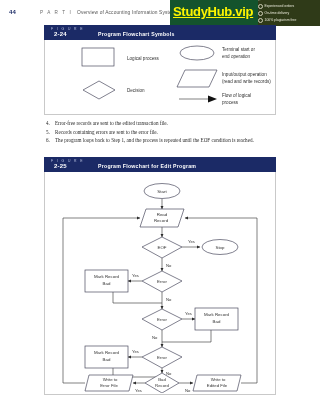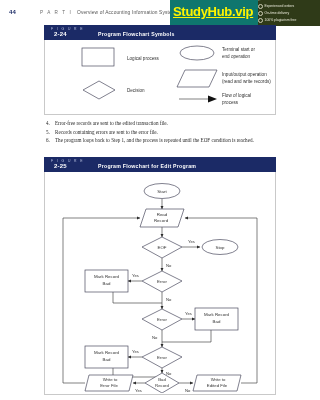--- a/index.html
+++ b/index.html
@@ -10,21 +10,21 @@
   
   .runhead{position:absolute;left:0;top:9px;width:320px;height:12px;}
   .pageno{position:absolute;left:9px;top:0;font-family:"Liberation Sans",sans-serif;
     font-weight:bold;font-size:6px;color:#1b2a66;letter-spacing:.2px;}
   .partlbl{position:absolute;left:40px;top:1px;font-family:"Liberation Sans",sans-serif;
     font-size:4.6px;color:#6b6b6b;letter-spacing:1.6px;}
   .runtitle{position:absolute;left:77px;top:1px;font-family:"Liberation Sans",sans-serif;
     font-size:4.8px;color:#555;letter-spacing:.15px;}
   
   .wm{position:absolute;left:170px;top:0;width:150px;height:26px;}
-  .wm-main{position:absolute;left:0;top:0;width:88px;height:26px;background:#0f766e;}
+  .wm-main{position:absolute;left:0;top:0;width:88px;height:26px;background:#14532d;}
   .wm-text{position:absolute;left:3px;top:4px;font-family:"Liberation Sans",sans-serif;
     font-weight:bold;font-size:13px;color:#fdf400;text-decoration:underline;letter-spacing:-.3px;}
   .wm-side{position:absolute;left:78px;top:0;width:72px;height:26px;background:#2f3a18;
     border-top-left-radius:13px;border-bottom-left-radius:13px;}
   .wm-li{position:absolute;left:88px;font-family:"Liberation Sans",sans-serif;
     font-size:3.4px;color:#e8e8d8;white-space:nowrap;}
   .wm-li .b{display:inline-block;width:3px;height:3px;border:0.5px solid #cfcfb8;
     border-radius:50%;margin-right:1.5px;vertical-align:middle;}
   
   .figure{position:absolute;left:44px;width:232px;}

